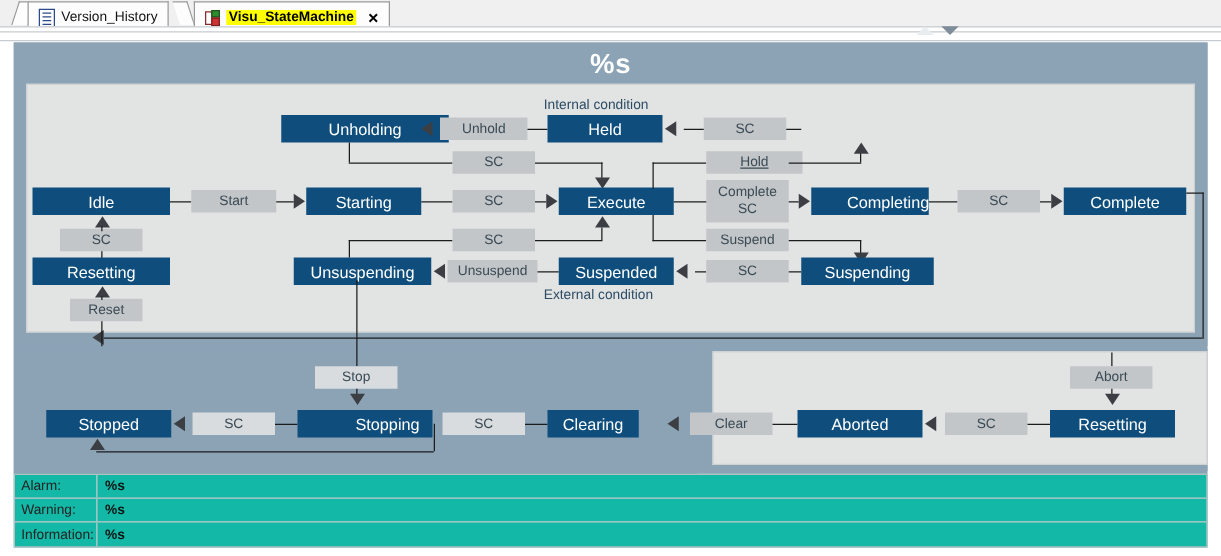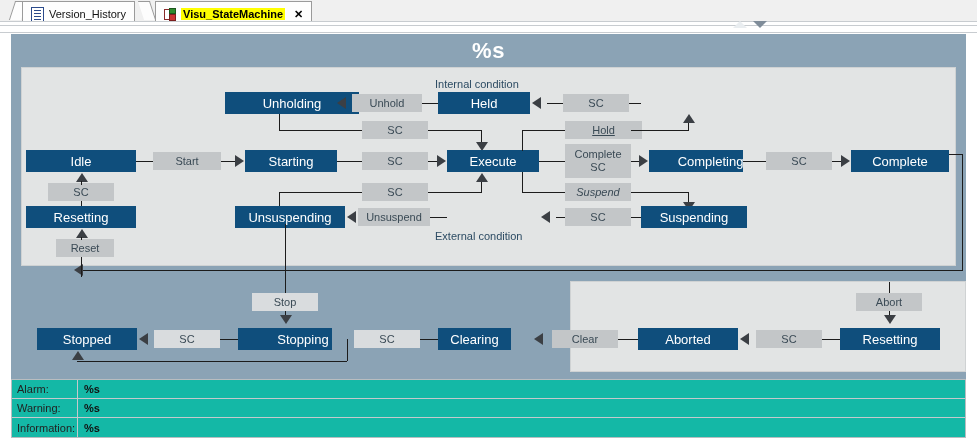--- a/index.html
+++ b/index.html
@@ -172,35 +172,36 @@
   <div class="ar r" style="left:830px;top:121px;"></div>
   <div class="state" style="left:840px;top:116px;width:98px;height:22px;">Complete</div>
 
   <div class="ln lnh" style="left:938px;top:120px;width:14px;"></div>
   <div class="ln lnv" style="left:951px;top:120px;height:117px;"></div>
   <div class="ln lnh" style="left:72px;top:236px;width:879px;"></div>
   <div class="ar l" style="left:63px;top:230px;"></div>
 
   <div class="ln lnv" style="left:511px;top:138px;height:21px;"></div>
   <div class="ln lnh" style="left:511px;top:158px;width:43px;"></div>
-  <div class="cond" style="left:554px;top:149px;width:66px;height:18px;font-style:italic;">Suspend</div>
+  <div class="cond" style="left:554px;top:149px;width:66px;height:18px;">Suspend</div>
   <div class="ln lnh" style="left:620px;top:158px;width:58px;"></div>
   <div class="ln lnv" style="left:677px;top:158px;height:11px;"></div>
   <div class="ar d" style="left:672px;top:168px;"></div>
 
   <div class="ar u" style="left:65px;top:139px;"></div>
   <div class="cond" style="left:37px;top:149px;width:66px;height:18px;">SC</div>
   <div class="ln lnv" style="left:70px;top:147px;height:4px;"></div>
   <div class="ln lnv" style="left:70px;top:167px;height:6px;"></div>
 
   <div class="state" style="left:15px;top:172px;width:110px;height:22px;">Resetting</div>
   <div class="state" style="left:224px;top:172px;width:110px;height:22px;">Unsuspending</div>
   <div class="ar l" style="left:336px;top:177px;"></div>
   <div class="cond" style="left:347px;top:174px;width:72px;height:18px;">Unsuspend</div>
   <div class="ln lnh" style="left:419px;top:183px;width:17px;"></div>
+  <div class="state" style="left:436px;top:172px;width:92px;height:22px;">Suspended</div>
   <div class="ar l" style="left:530px;top:177px;"></div>
   <div class="ln lnh" style="left:545px;top:183px;width:9px;"></div>
   <div class="cond" style="left:554px;top:174px;width:66px;height:18px;">SC</div>
   <div class="ln lnh" style="left:620px;top:183px;width:10px;"></div>
   <div class="state" style="left:630px;top:172px;width:106px;height:22px;">Suspending</div>
 
   <div class="ln lnv" style="left:268px;top:158px;height:14px;"></div>
   <div class="ln lnh" style="left:268px;top:158px;width:83px;"></div>
   <div class="cond" style="left:351px;top:149px;width:66px;height:18px;">SC</div>
   <div class="ln lnh" style="left:417px;top:158px;width:54px;"></div>
@@ -216,21 +217,21 @@
 
   <div class="ln lnv" style="left:274px;top:190px;height:69px;"></div>
   <div class="cond lite" style="left:241px;top:259px;width:66px;height:18px;">Stop</div>
   <div class="ln lnv" style="left:274px;top:277px;height:5px;"></div>
   <div class="ar d" style="left:269px;top:281px;"></div>
 
   <div class="state" style="left:26px;top:294px;width:100px;height:22px;">Stopped</div>
   <div class="ar l" style="left:128px;top:299px;"></div>
   <div class="cond lite" style="left:143px;top:296px;width:66px;height:18px;">SC</div>
   <div class="ln lnh" style="left:209px;top:305px;width:18px;"></div>
-  <div class="state" style="left:227px;top:294px;width:94px;height:22px;padding-left:36px;">Stopping</div>
+  <div class="state" style="left:227px;top:294px;width:108px;height:22px;padding-left:36px;">Stopping</div>
   <div class="cond lite" style="left:343px;top:296px;width:66px;height:18px;">SC</div>
   <div class="ln lnh" style="left:409px;top:305px;width:18px;"></div>
   <div class="state" style="left:427px;top:294px;width:73px;height:22px;">Clearing</div>
 
   <div class="ln lnv" style="left:336px;top:305px;height:22px;"></div>
   <div class="ln lnh" style="left:66px;top:327px;width:270px;"></div>
   <div class="ar u" style="left:61px;top:317px;"></div>
 
   <div class="grp-br">
     <div class="grp-br-inner"></div>

